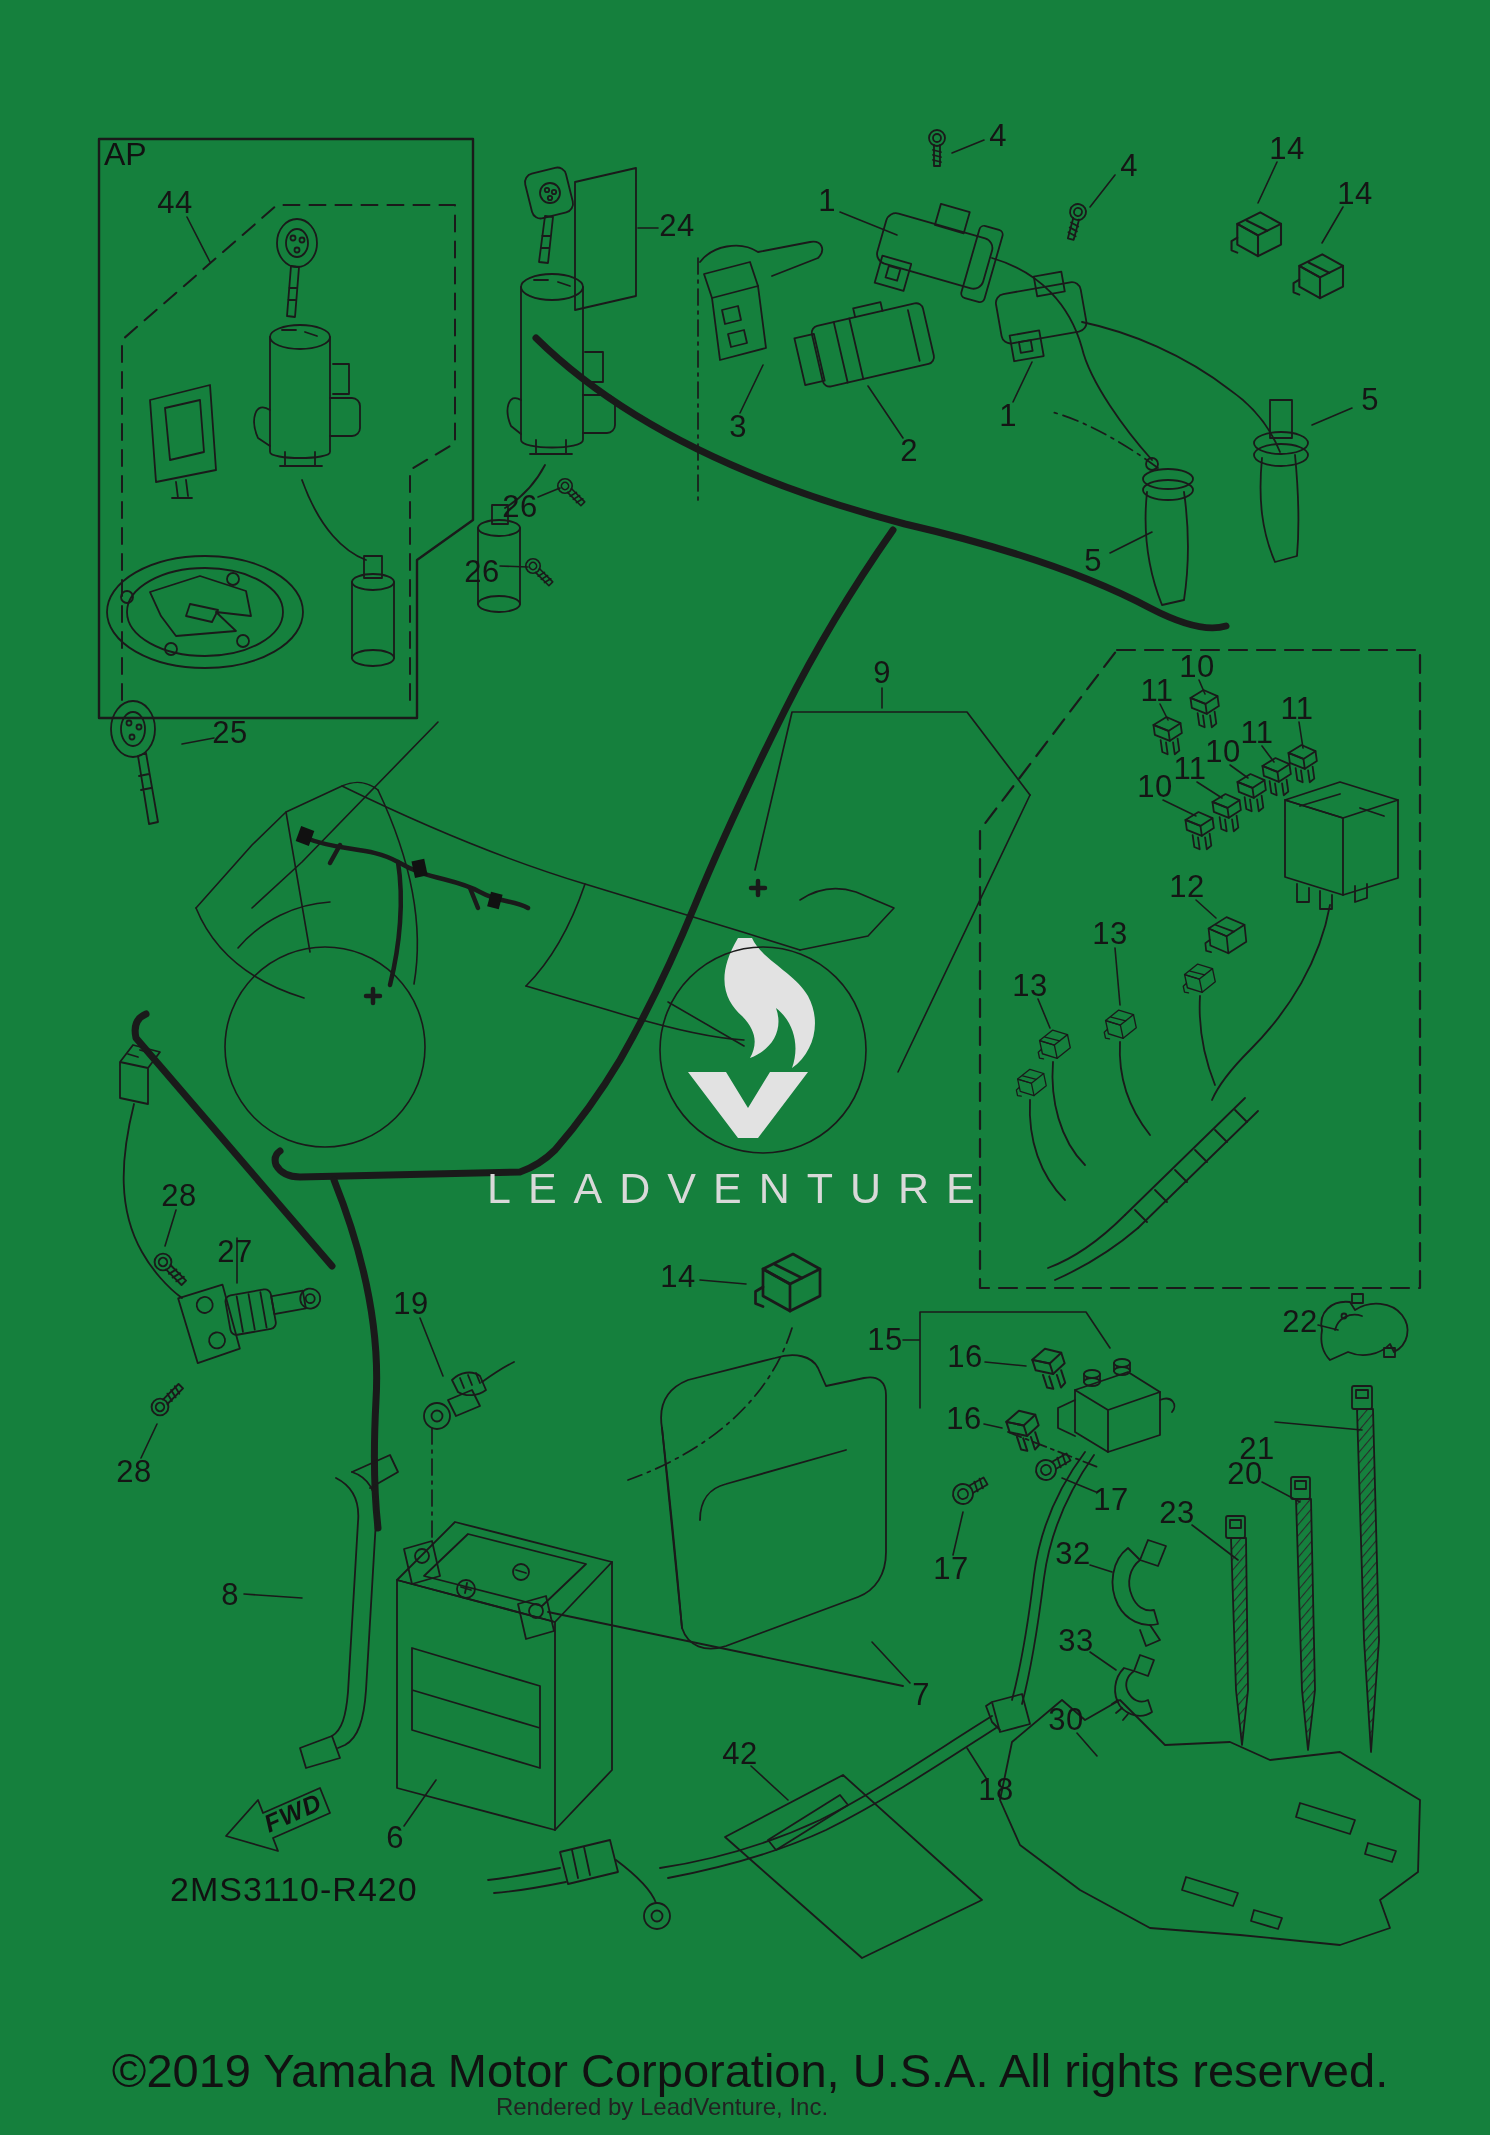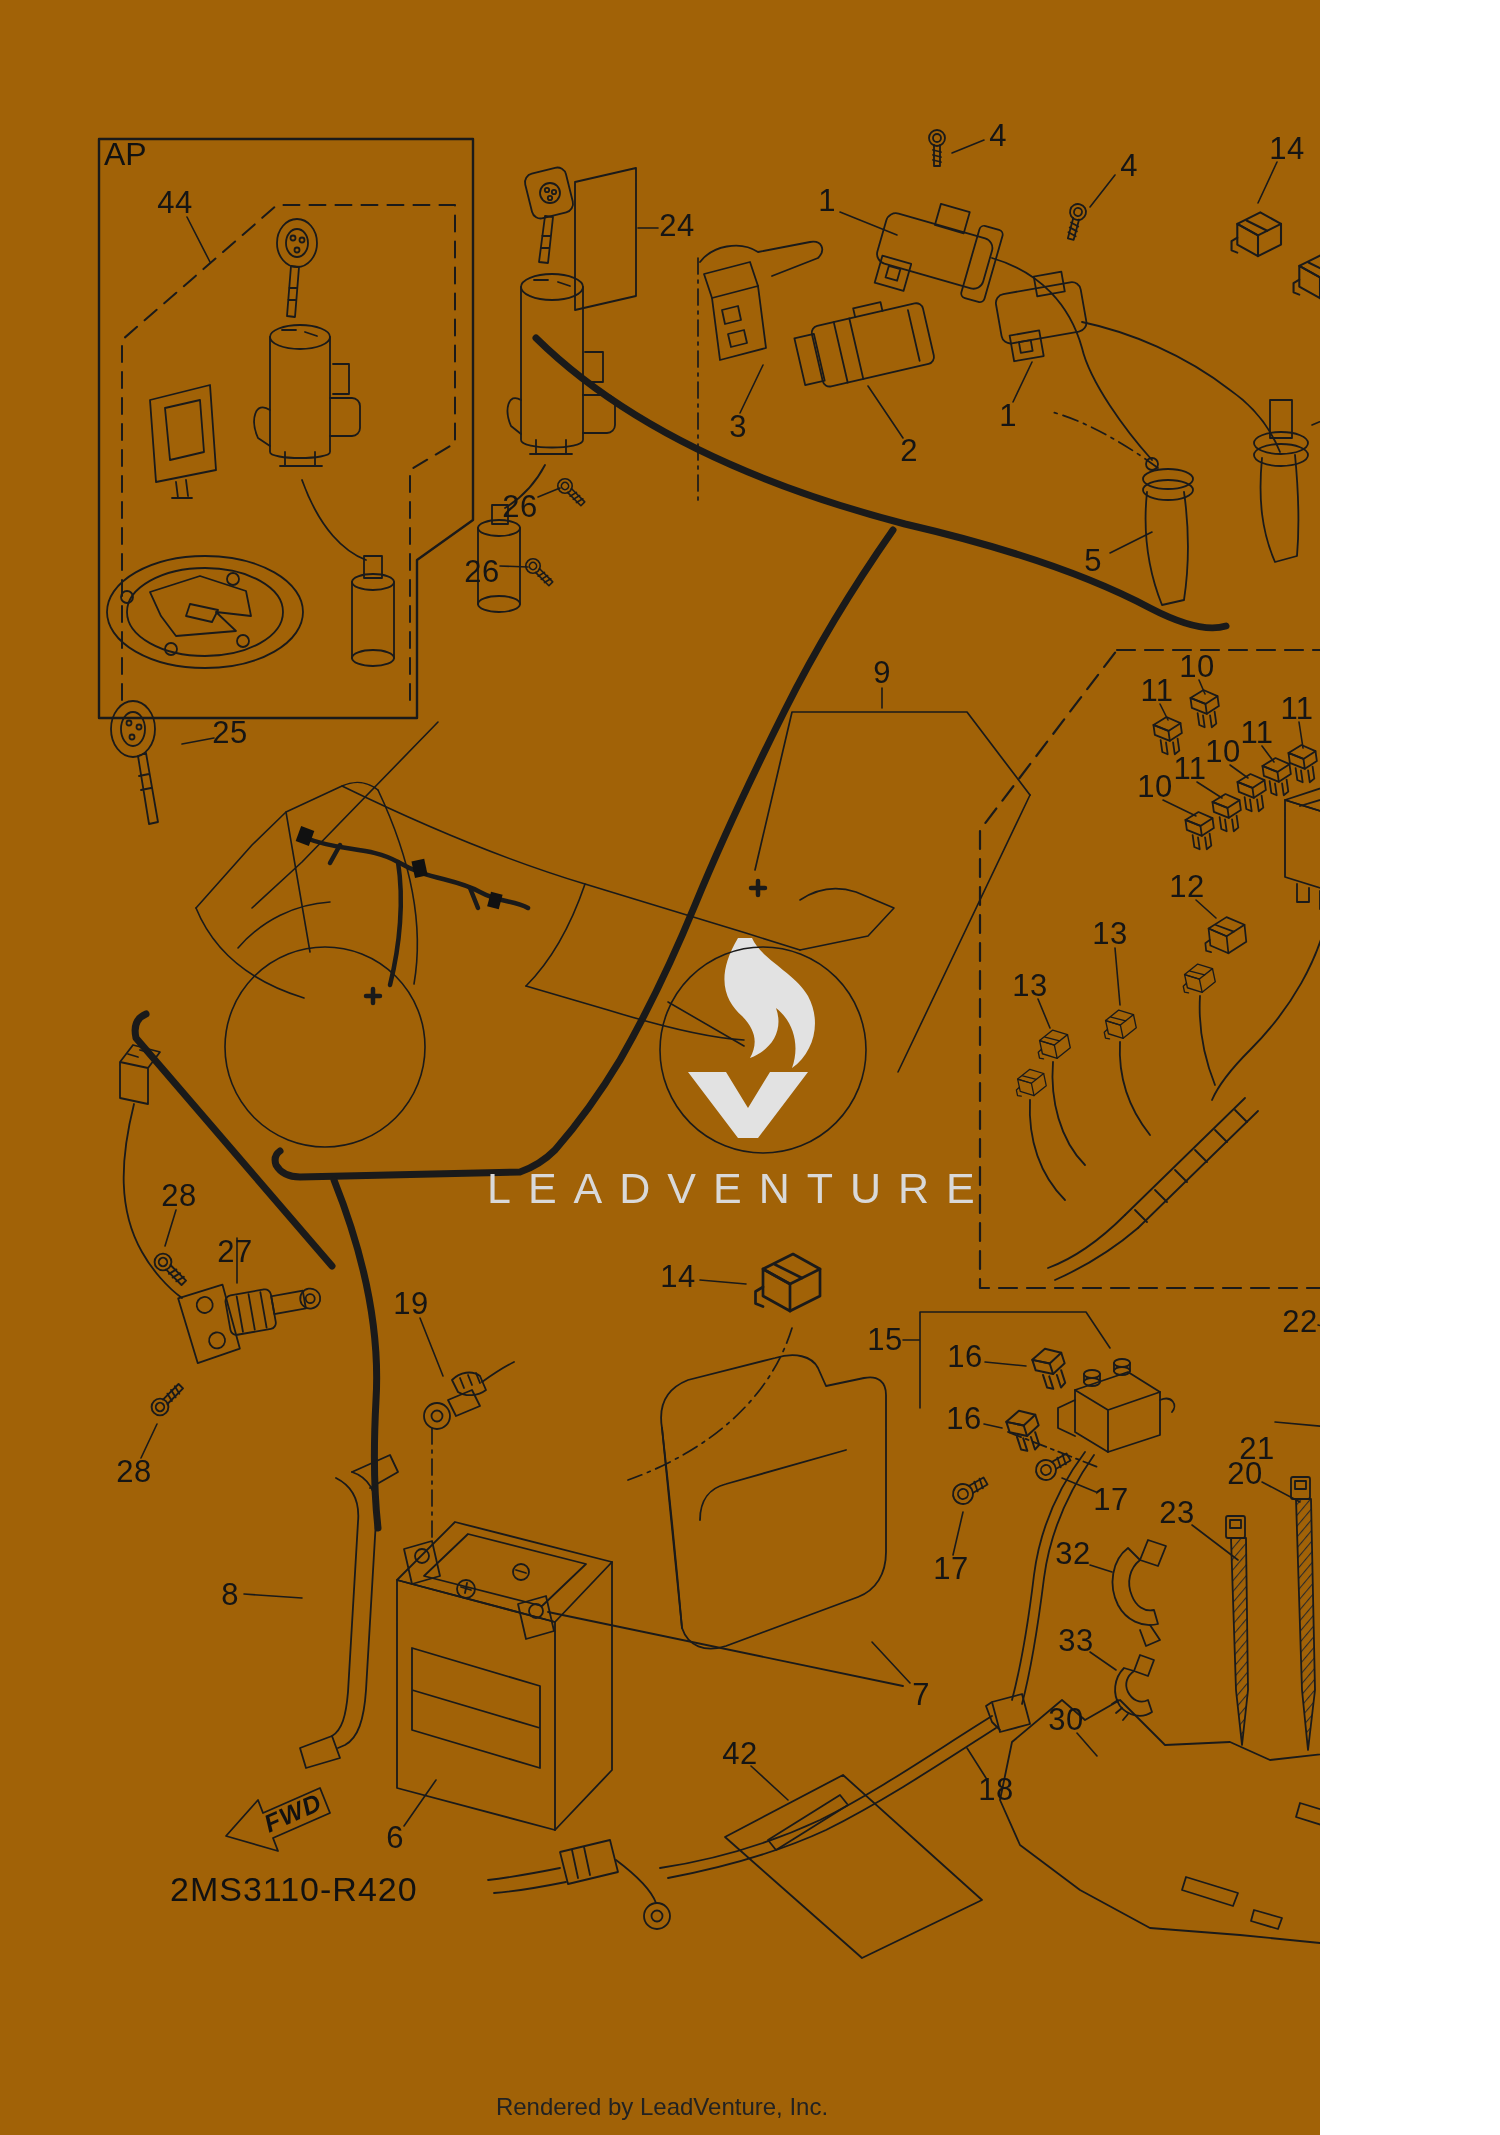--- a/index.html
+++ b/index.html
@@ -1,16 +1,16 @@
 <!DOCTYPE html>
 <html><head>
 <meta charset="utf-8">
 <style>
   html,body{margin:0;padding:0;background:#fff;}
-  .page{position:relative;width:1320px;height:2135px;background:#a16207;overflow:hidden;
+  .page{position:relative;width:1490px;height:2135px;background:#15803d;overflow:hidden;
         font-family:"Liberation Sans",sans-serif;color:#111;}
   .art{position:absolute;left:0;top:0;width:1500px;height:2135px;}
   .callout-layer{position:absolute;left:0;top:0;width:1500px;height:2135px;pointer-events:none;}
   .callout{position:absolute;transform:translate(-50%,-50%);
            font:500 31px "Liberation Sans",sans-serif;color:#151515;letter-spacing:.5px;white-space:nowrap;}
   .ap-label{position:absolute;left:104px;top:136px;font:400 32px "Liberation Sans",sans-serif;}
   .part-code{position:absolute;left:170px;top:1870px;font:400 34px "Liberation Sans",sans-serif;letter-spacing:1px;}
   .fwd-label{position:absolute;left:293px;top:1813px;transform:translate(-50%,-50%) rotate(-24deg);
              font:700 italic 25px "Liberation Sans",sans-serif;letter-spacing:1px;}
   .watermark-text{position:absolute;left:487px;top:1164px;font:400 43px "Liberation Sans",sans-serif;
@@ -482,20 +482,21 @@
       <path d="M986,1778 L967,1748"></path>
           <path d="M1077,1733 L1097,1756"></path>
     </g>
   </g>
 </svg>
 
 <div class="ap-label">AP</div>
 <div class="watermark-text">LEADVENTURE</div>
 <div class="fwd-label">FWD</div>
 <div class="part-code">2MS3110-R420</div>
+<div class="footer-copyright">©2019 Yamaha Motor Corporation, U.S.A. All rights reserved.</div>
 <div class="footer-rendered">Rendered by LeadVenture, Inc.</div>
 
 <div class="callout-layer">
       <div class="callout" style="left: 175px; top: 203px;">44</div>
       <div class="callout" style="left: 677px; top: 226px;">24</div>
       <div class="callout" style="left: 520px; top: 507px;">26</div>
       <div class="callout" style="left: 482px; top: 572px;">26</div>
       <div class="callout" style="left: 230px; top: 733px;">25</div>
       <div class="callout" style="left: 827px; top: 201px;">1</div>
       <div class="callout" style="left: 738px; top: 427px;">3</div>

